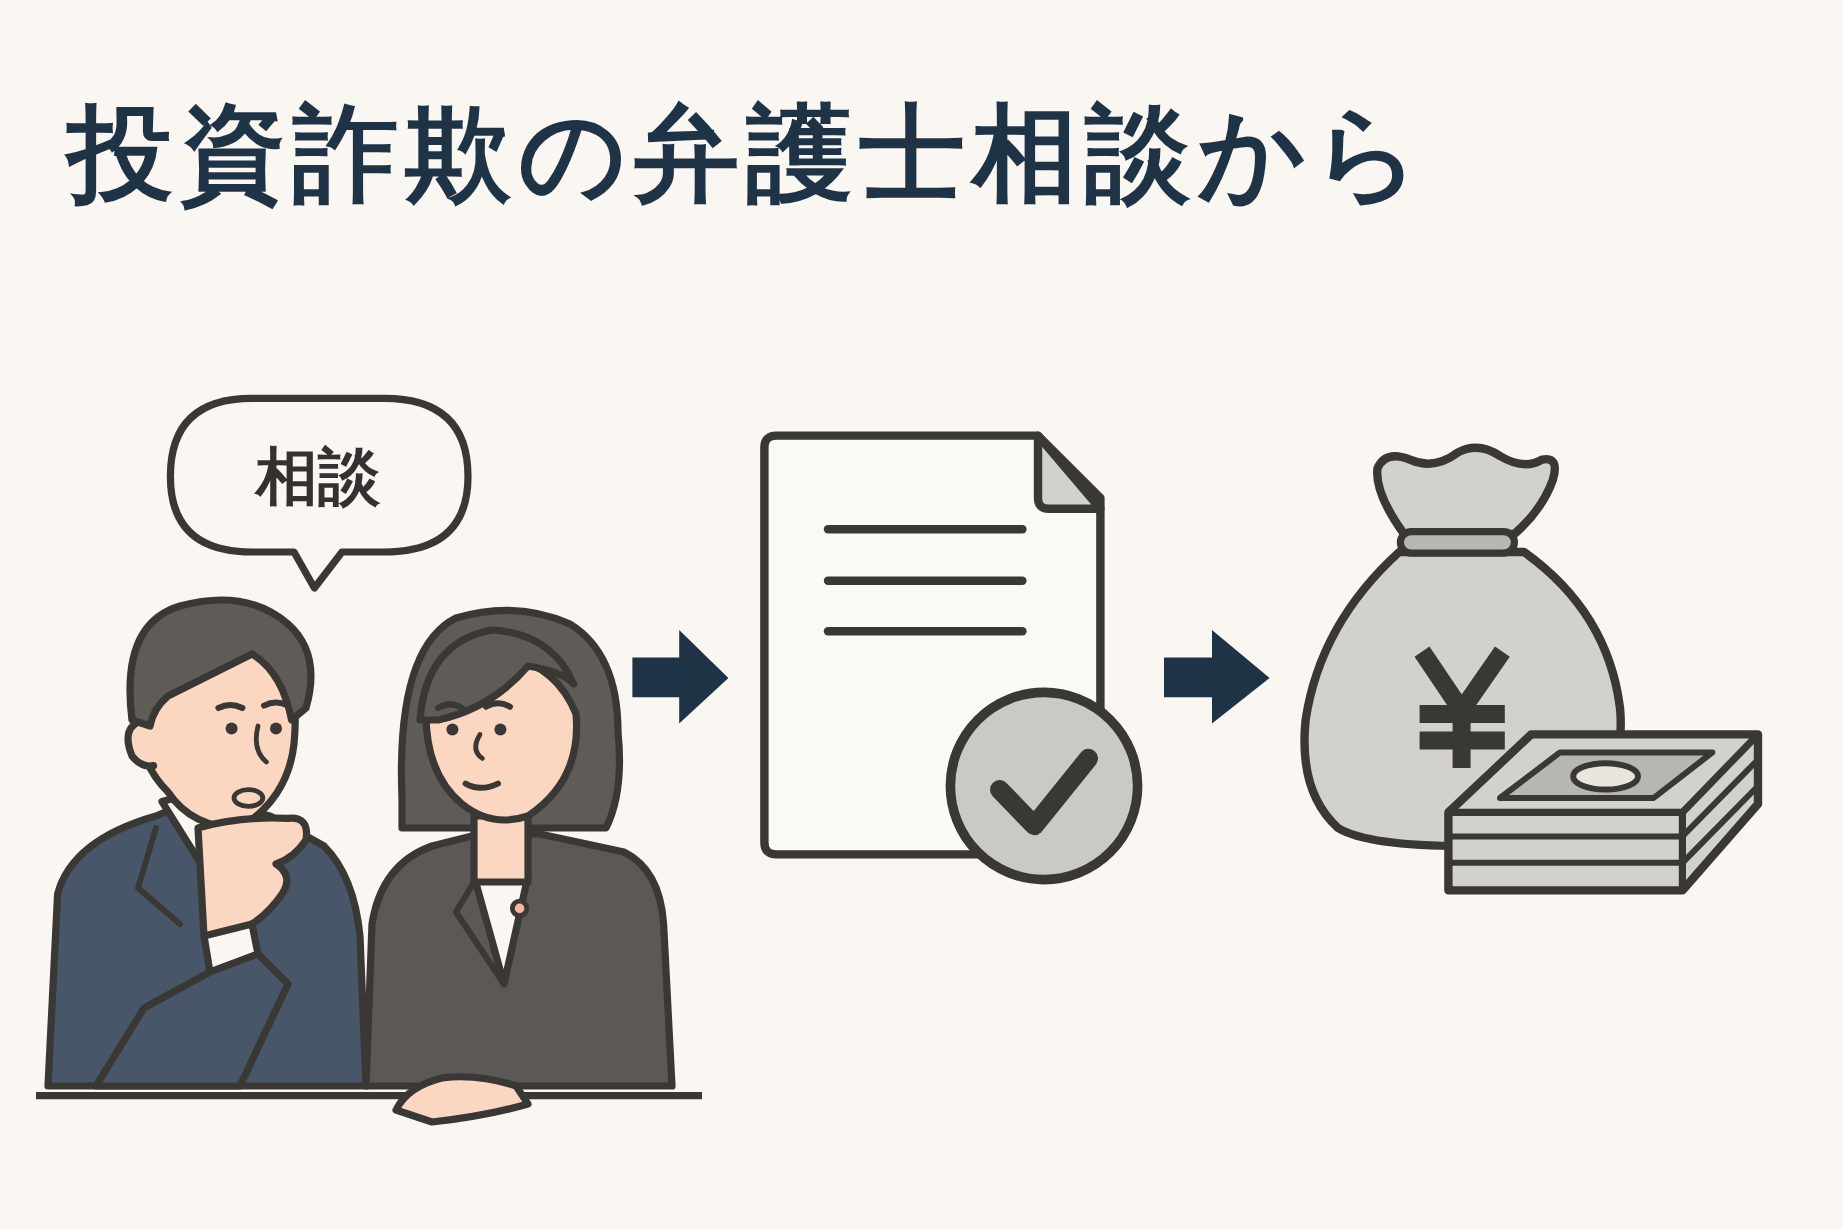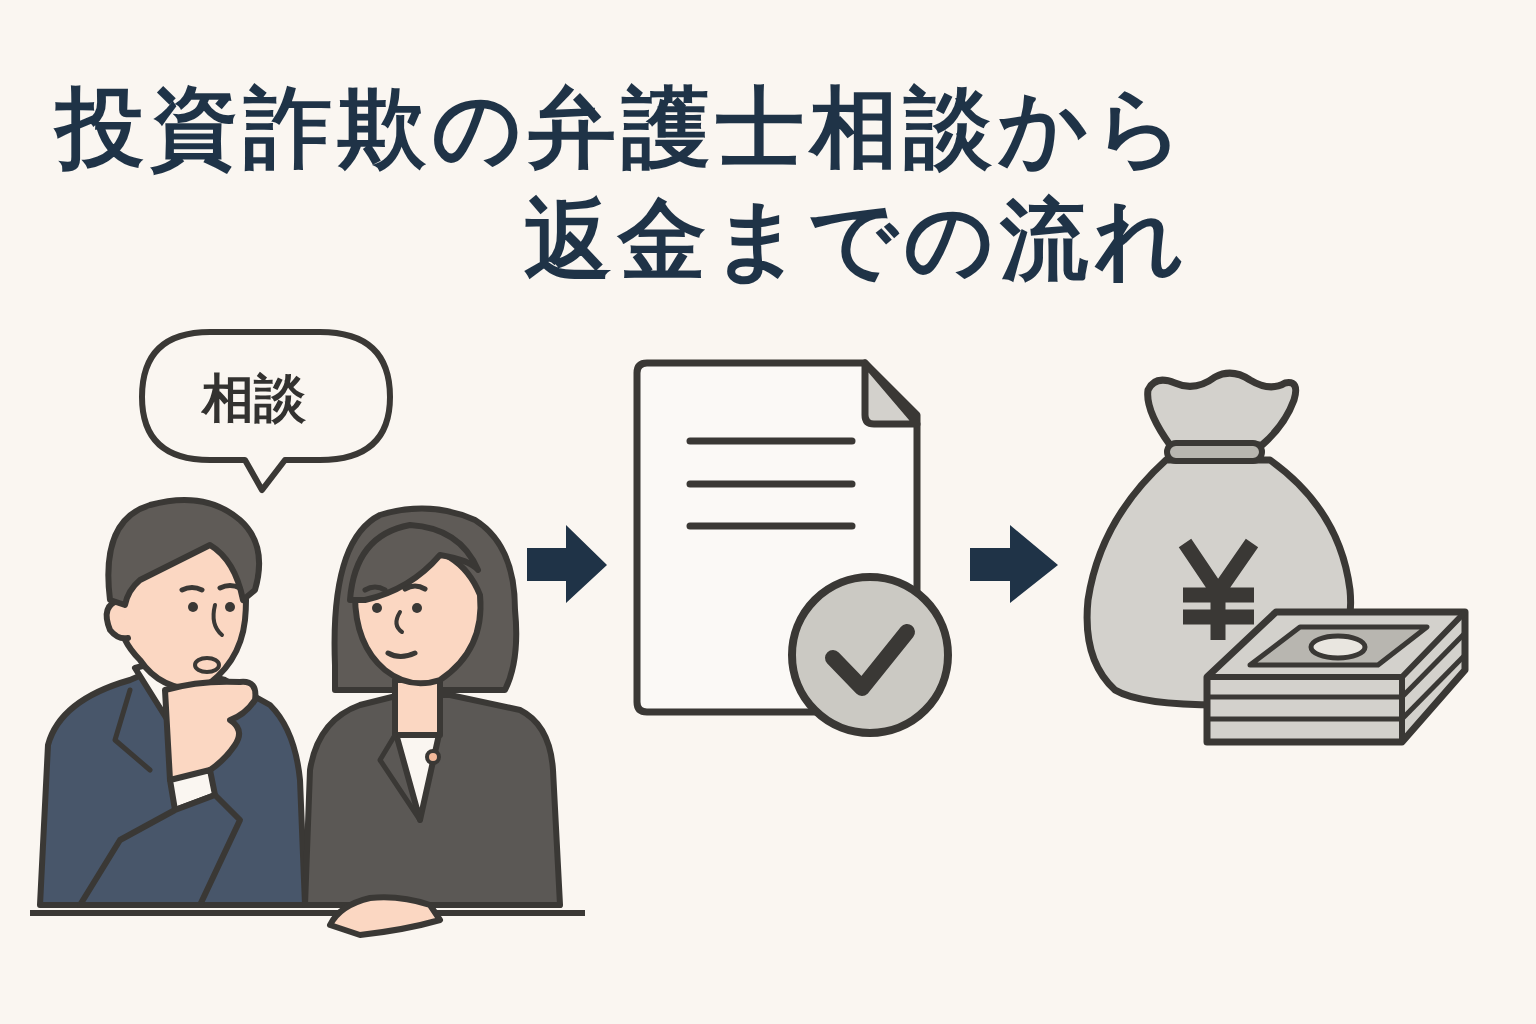--- a/index.html
+++ b/index.html
@@ -11,30 +11,29 @@
   }
   .title {
     position:absolute; left:56px; top:72px;
     margin:0; color:#1f3347;
     font-size:88px; font-weight:bold; line-height:112px;
     letter-spacing:6px;
   }
   .title span { display:block; white-space:nowrap;text-align:right; }
   .scene { position:absolute; left:0; top:0; width:1536px; height:1024px; }
   .bubble-text {
-    position:absolute; left:164px; top:362px; width:180px; text-align:center;
+    position:absolute; left:175px; top:362px; width:180px; text-align:center;
     font-size:52px; font-weight:bold; color:#333230; line-height:72px;
   }
 </style>
 </head>
 <body>
 
 <h1 class="title">
   <span>投資詐欺の弁護士相談から</span>
-  <span>返金までの流れ</span>
 </h1>
 
 <svg class="scene" width="1536" height="1024" viewBox="0 0 1536 1024">
 
   <g>
     <path d="M210 332 H320 Q390 332 390 397 Q390 460 320 460 H285 L262 490 L245 460 H210 Q142 460 142 397 Q142 332 210 332 Z" fill="#faf6f1" stroke="#3a3835" stroke-width="6" stroke-linejoin="round"></path>
   </g>
 
   <line x1="30" y1="913" x2="585" y2="913" stroke="#3a3835" stroke-width="6"></line>
 

